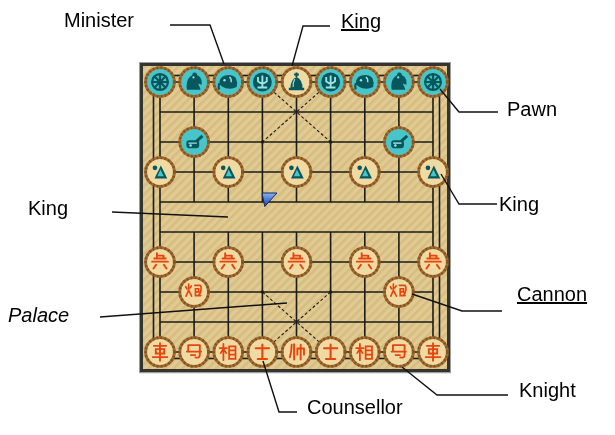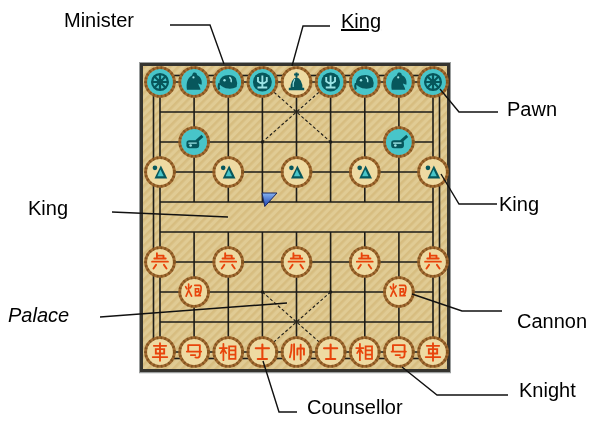--- a/index.html
+++ b/index.html
@@ -13,21 +13,21 @@
   }
   #pointer-overlay{position:absolute;left:0;top:0;z-index:5;pointer-events:none;}
   #board-svg{position:absolute;left:139px;top:62px;z-index:1;}
   
   .lb-minister{left:64px;top:9px;}
   .lb-king{left:341px;top:10px;text-decoration:underline;}
   .lb-rook{left:507px;top:98px;}
   .lb-pawn{left:499px;top:193px;}
   .lb-river{left:28px;top:197px;}
   .lb-palace{left:8px;top:304px;font-style:italic;}
-  .lb-cannon{left:517px;top:310px;}
+  .lb-cannon{left:517px;top:283px;text-decoration:underline;}
   .lb-knight{left:519px;top:379px;}
   .lb-counsellor{left:307px;top:396px;}
 </style>
 </head>
 <body>
 
 <svg id="board-svg" width="312" height="312" viewBox="0 0 312 312">
   <defs>
     <pattern id="boardwood" width="6" height="6" patternUnits="userSpaceOnUse" patternTransform="rotate(45)">
       <rect width="6" height="6" fill="#e0cb94"></rect>

